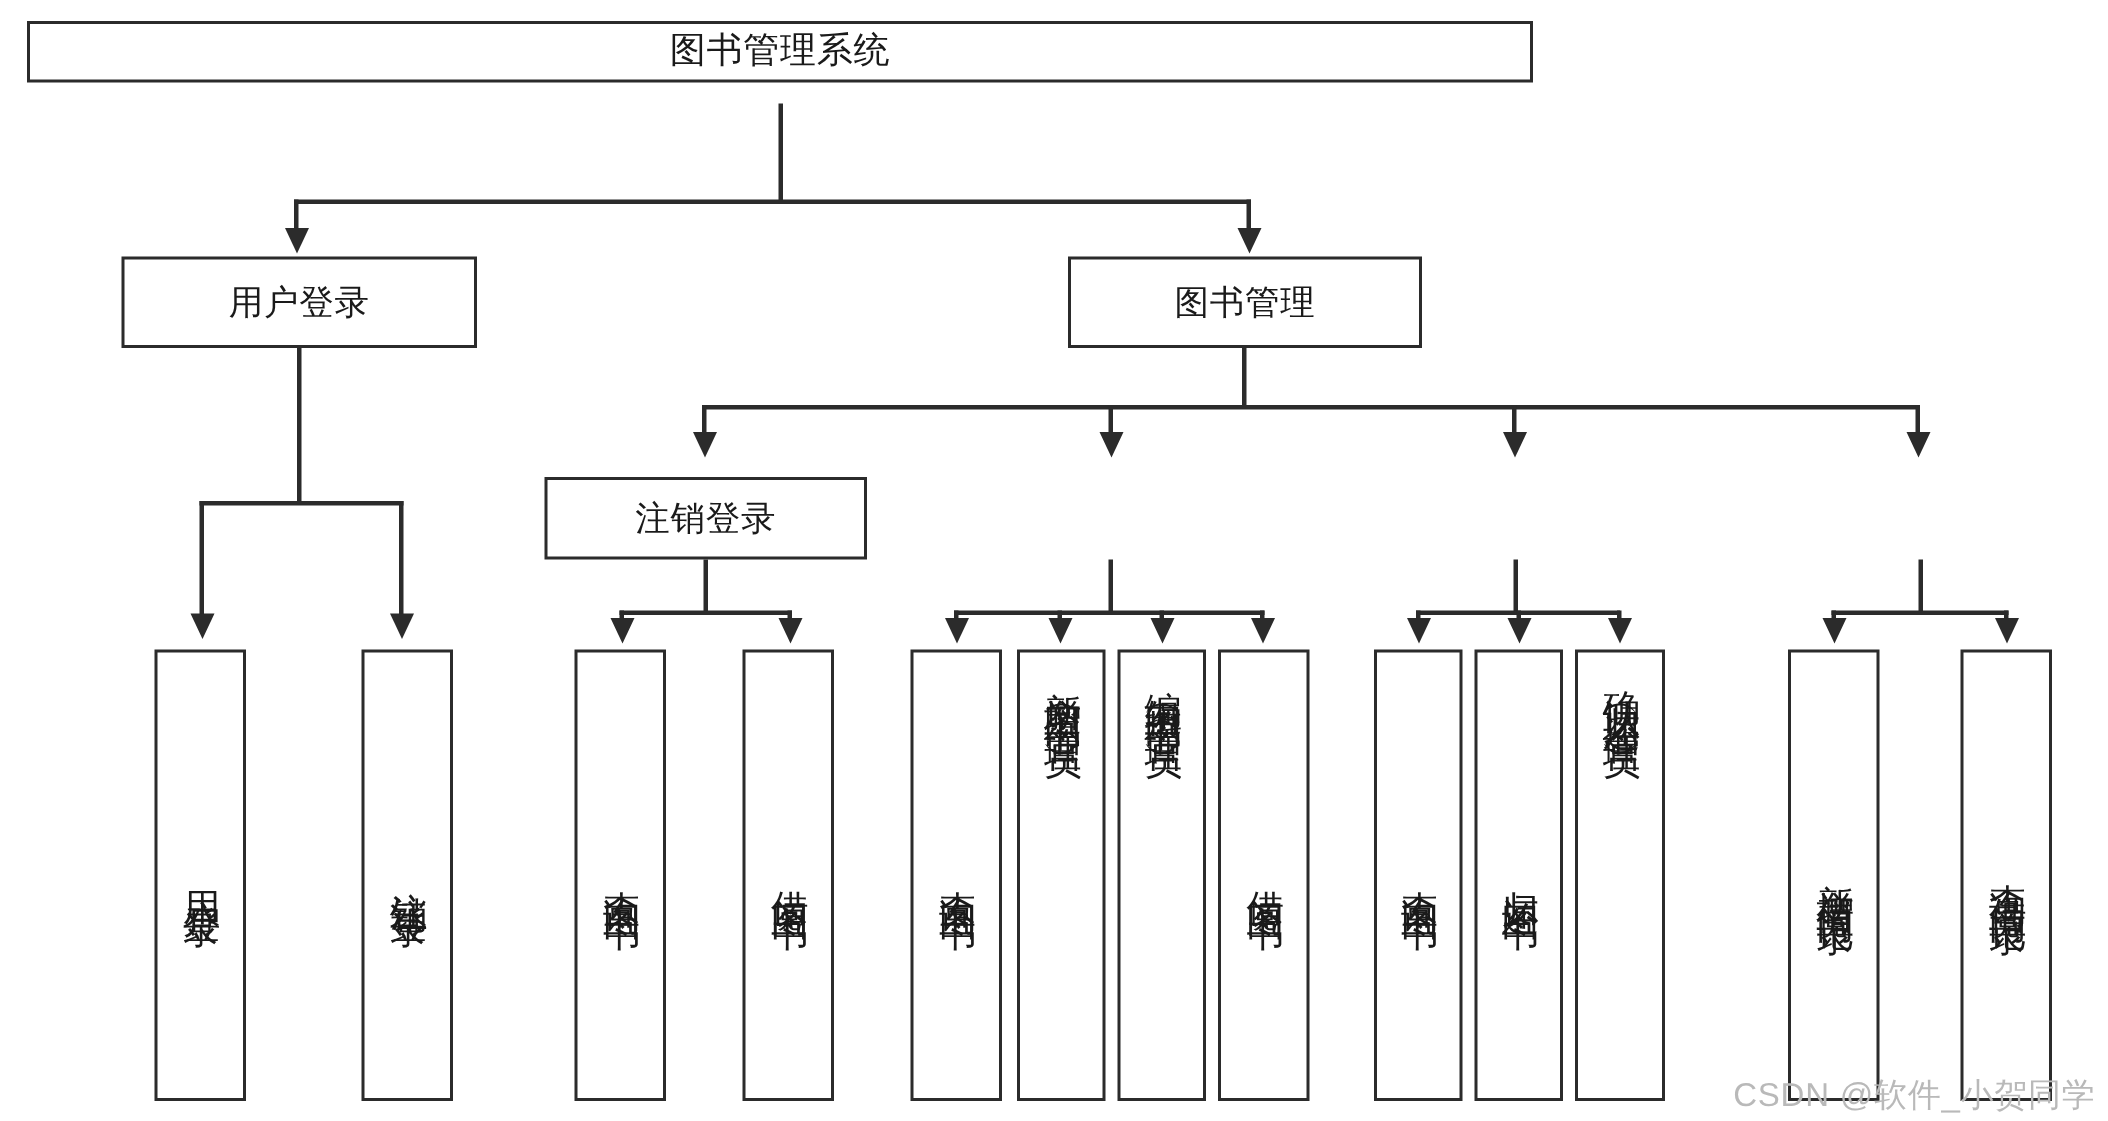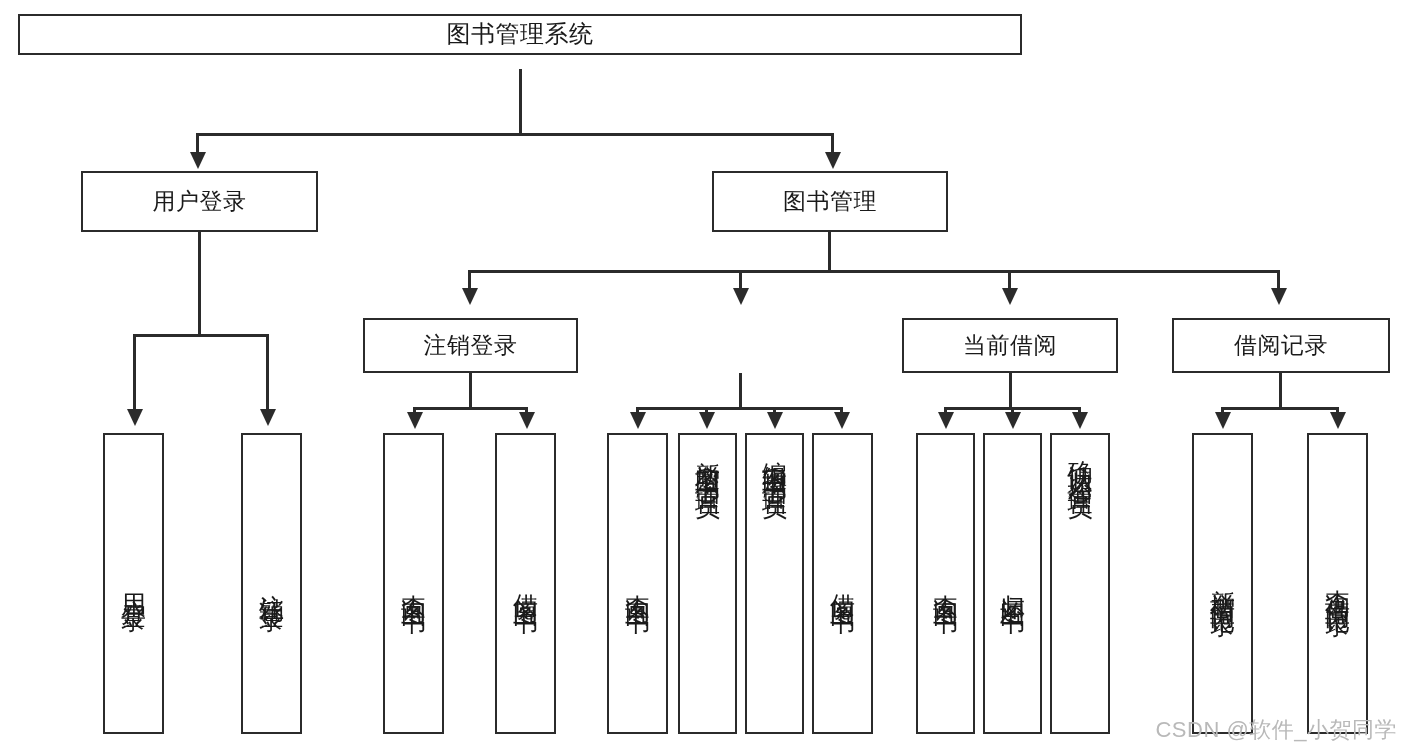--- a/index.html
+++ b/index.html
@@ -123,26 +123,20 @@
   <div class="ln v" style="left:739px;top:270px;width:3px;height:21px;"></div>
   <div class="arrow" style="left:733px;top:288px;"></div>
   <div class="ln v" style="left:1008px;top:270px;width:3px;height:21px;"></div>
   <div class="arrow" style="left:1002px;top:288px;"></div>
   <div class="ln v" style="left:1277px;top:270px;width:3px;height:21px;"></div>
   <div class="arrow" style="left:1271px;top:288px;"></div>
 
   <div class="node horiz" style="left:363px;top:318px;width:215px;height:55px;">
     <span class="label">注销登录</span>
   </div>
-  <div class="node horiz" style="left:902px;top:318px;width:216px;height:55px;">
-    <span class="label">当前借阅</span>
-  </div>
-  <div class="node horiz" style="left:1172px;top:318px;width:218px;height:55px;">
-    <span class="label">借阅记录</span>
-  </div>
 
   <div class="ln v" style="left:469px;top:373px;width:3px;height:36px;"></div>
   <div class="ln h" style="left:413px;top:407px;width:115px;height:3px;"></div>
   <div class="ln v" style="left:413px;top:407px;width:3px;height:7px;"></div>
   <div class="arrow" style="left:407px;top:412px;"></div>
   <div class="ln v" style="left:525px;top:407px;width:3px;height:7px;"></div>
   <div class="arrow" style="left:519px;top:412px;"></div>
 
   <div class="ln v" style="left:739px;top:373px;width:3px;height:36px;"></div>
   <div class="ln h" style="left:636px;top:407px;width:207px;height:3px;"></div>

